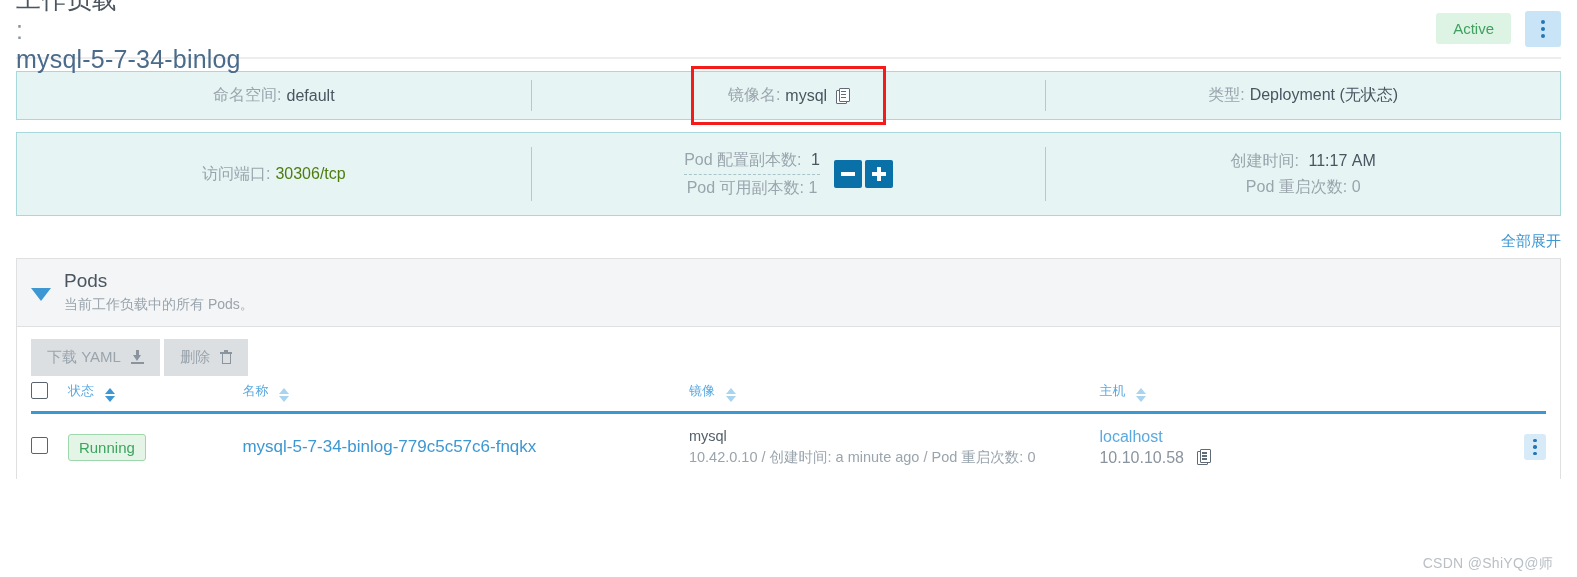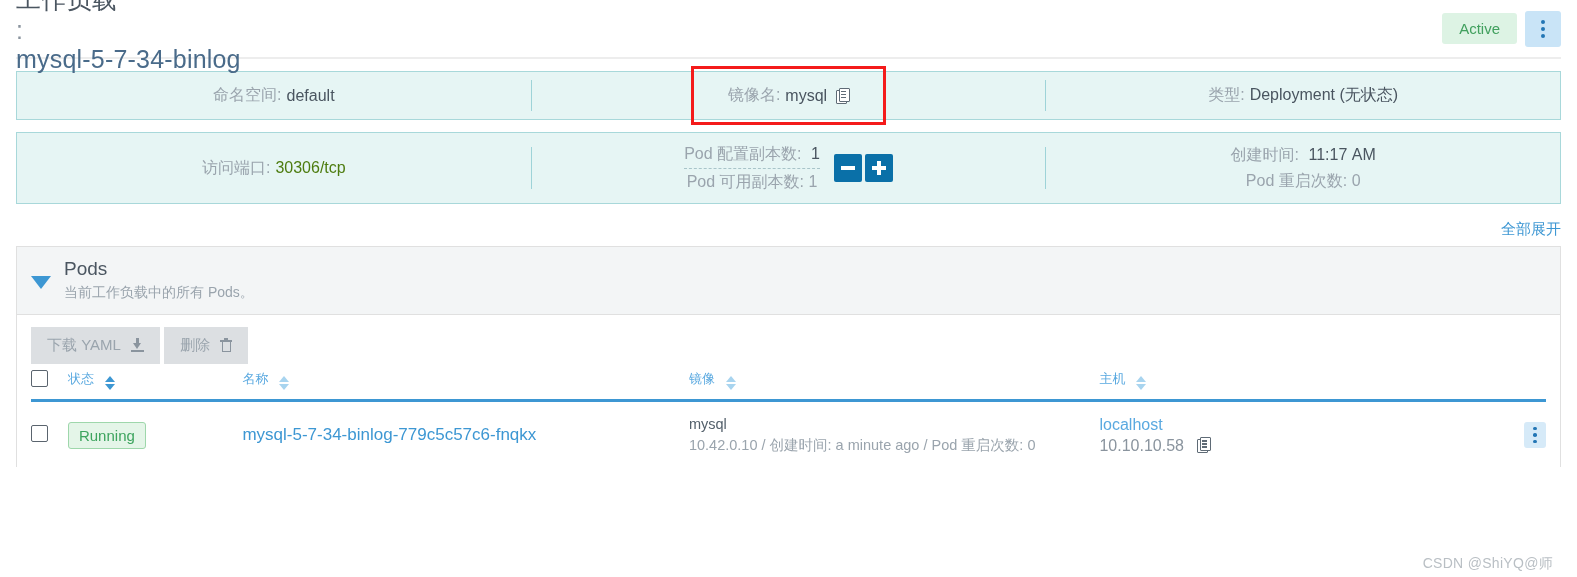--- a/index.html
+++ b/index.html
@@ -39,21 +39,21 @@
     color: #8a949e;
     margin-right: 7px;
   }
   .title-main {
     color: #4a6b8a;
     font-size: 25px;
   }
   .header-right {
     display: flex;
     align-items: center;
-    gap: 8px;
+    gap: 14px;
   }
   .status-badge {
     background: #ddf3e4;
     color: #41a05e;
     border-radius: 3px;
     font-size: 15px;
     padding: 8px 17px;
     line-height: 1;
   }
   .kebab-btn {
@@ -84,21 +84,21 @@
   
   .info-card {
     margin: 0 16px 12px 16px;
     background: #e6f5f4;
     border: 1px solid #a8d8da;
     display: flex;
     align-items: stretch;
     box-sizing: border-box;
   }
   .info-card.row1 { height: 49px; }
-  .info-card.row2 { height: 72px; }
+  .info-card.row2 { height: 84px; }
 
   .info-cell {
     flex: 1 1 0;
     display: flex;
     align-items: center;
     justify-content: center;
     position: relative;
     font-size: 16px;
     text-align: center;
   }

